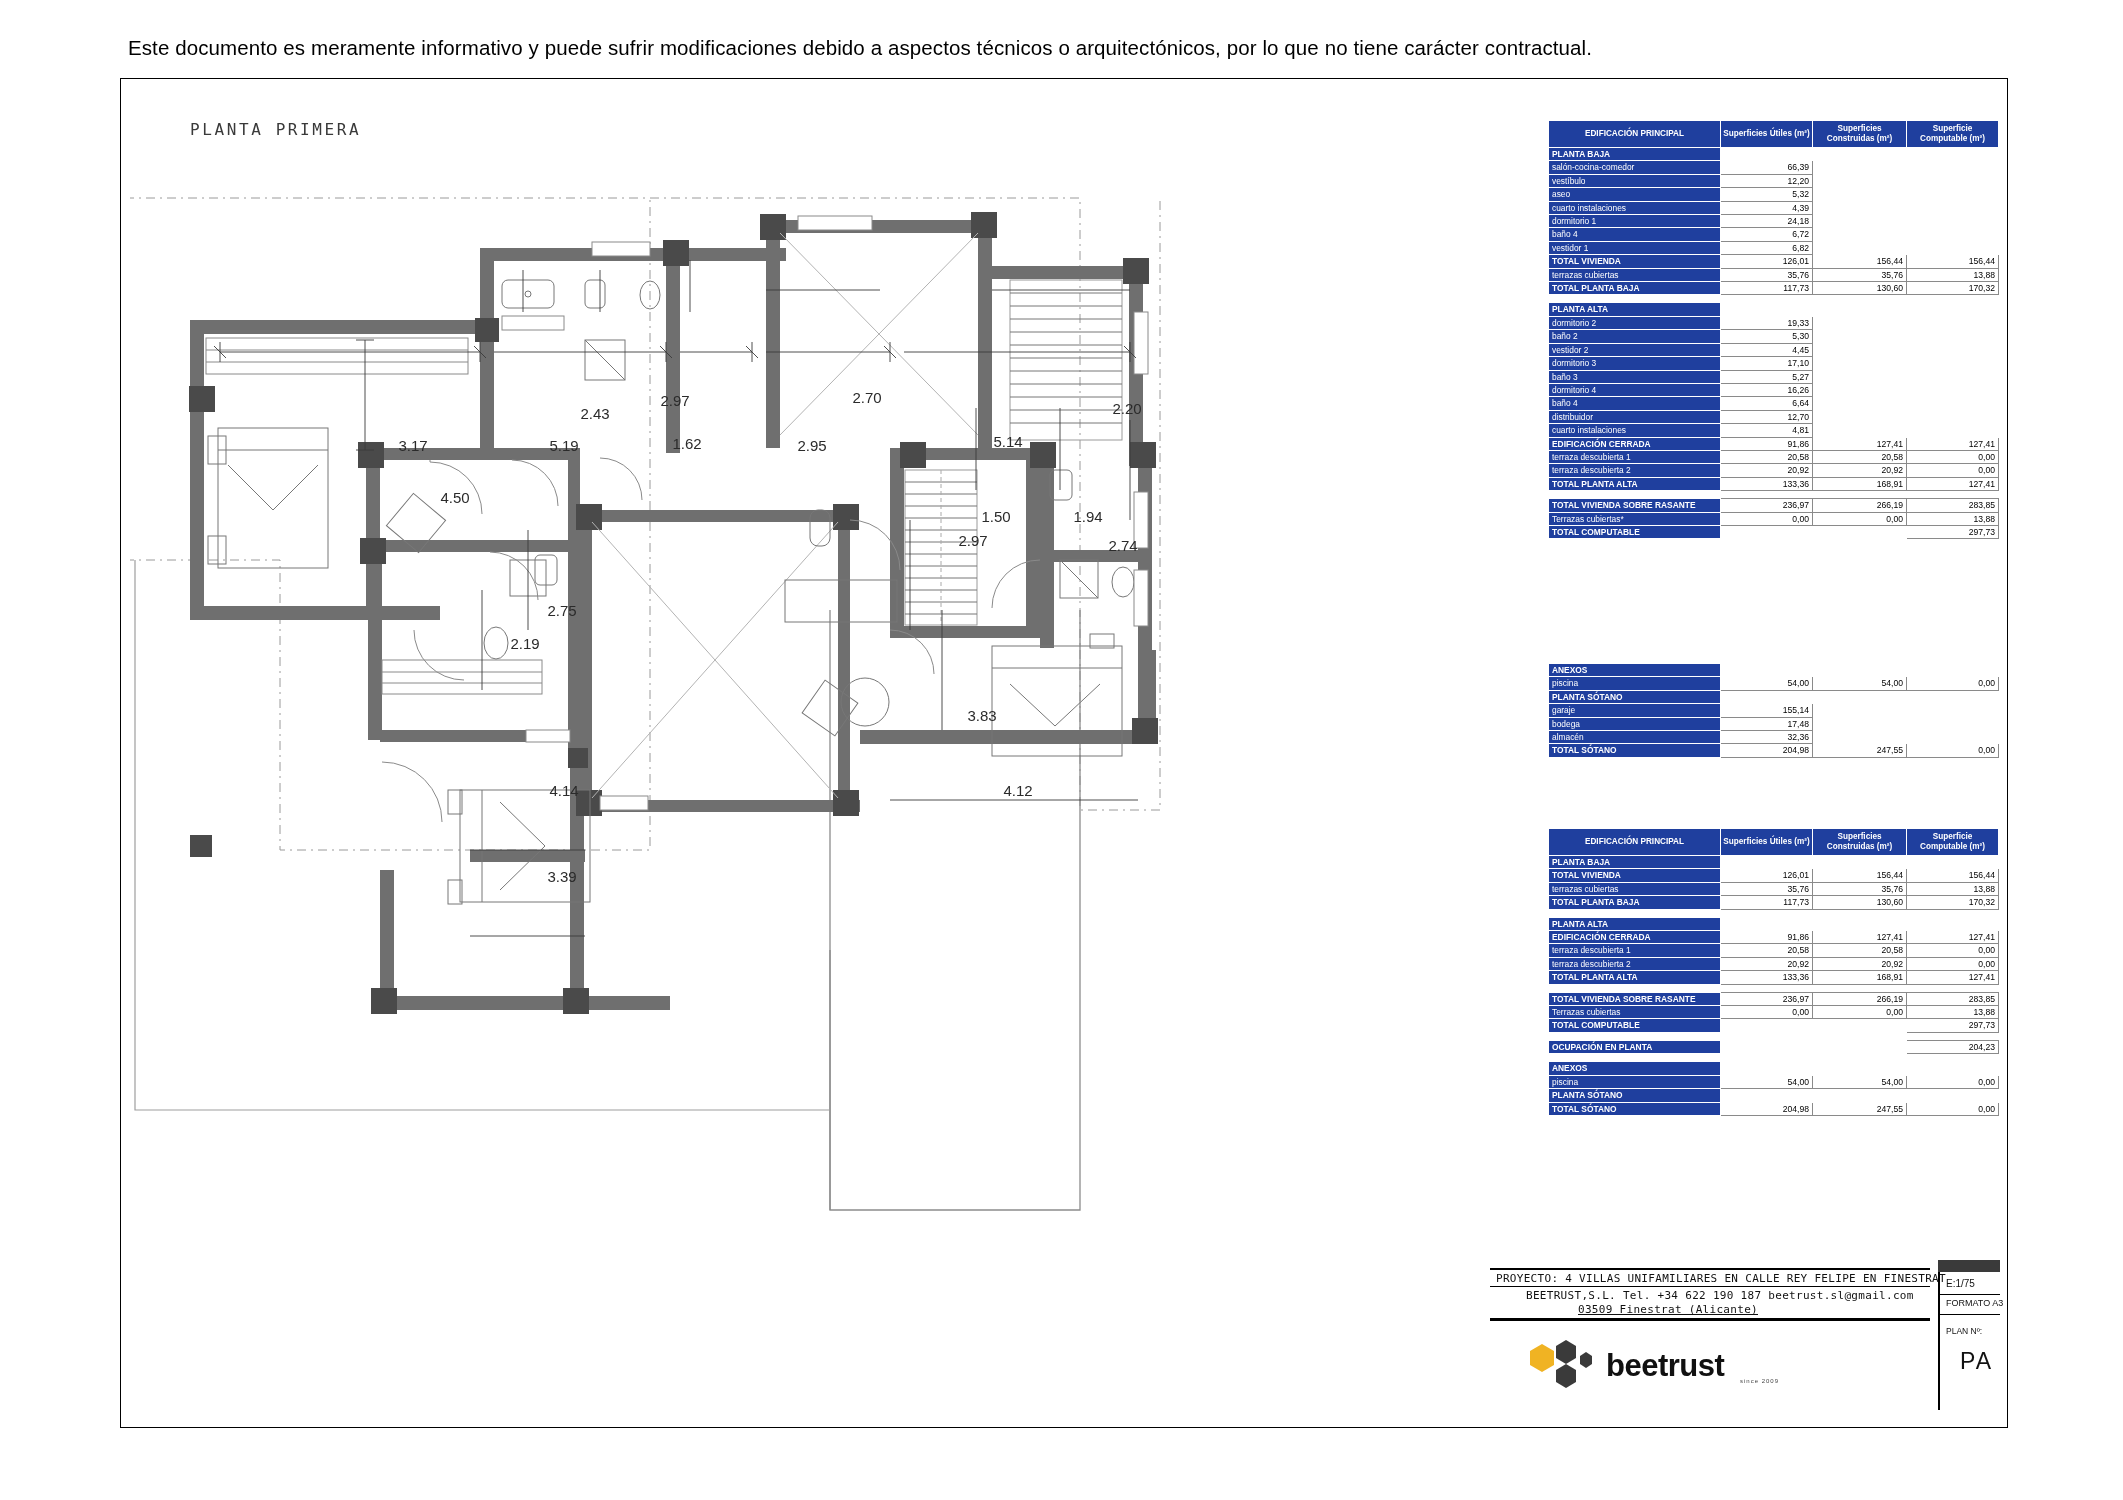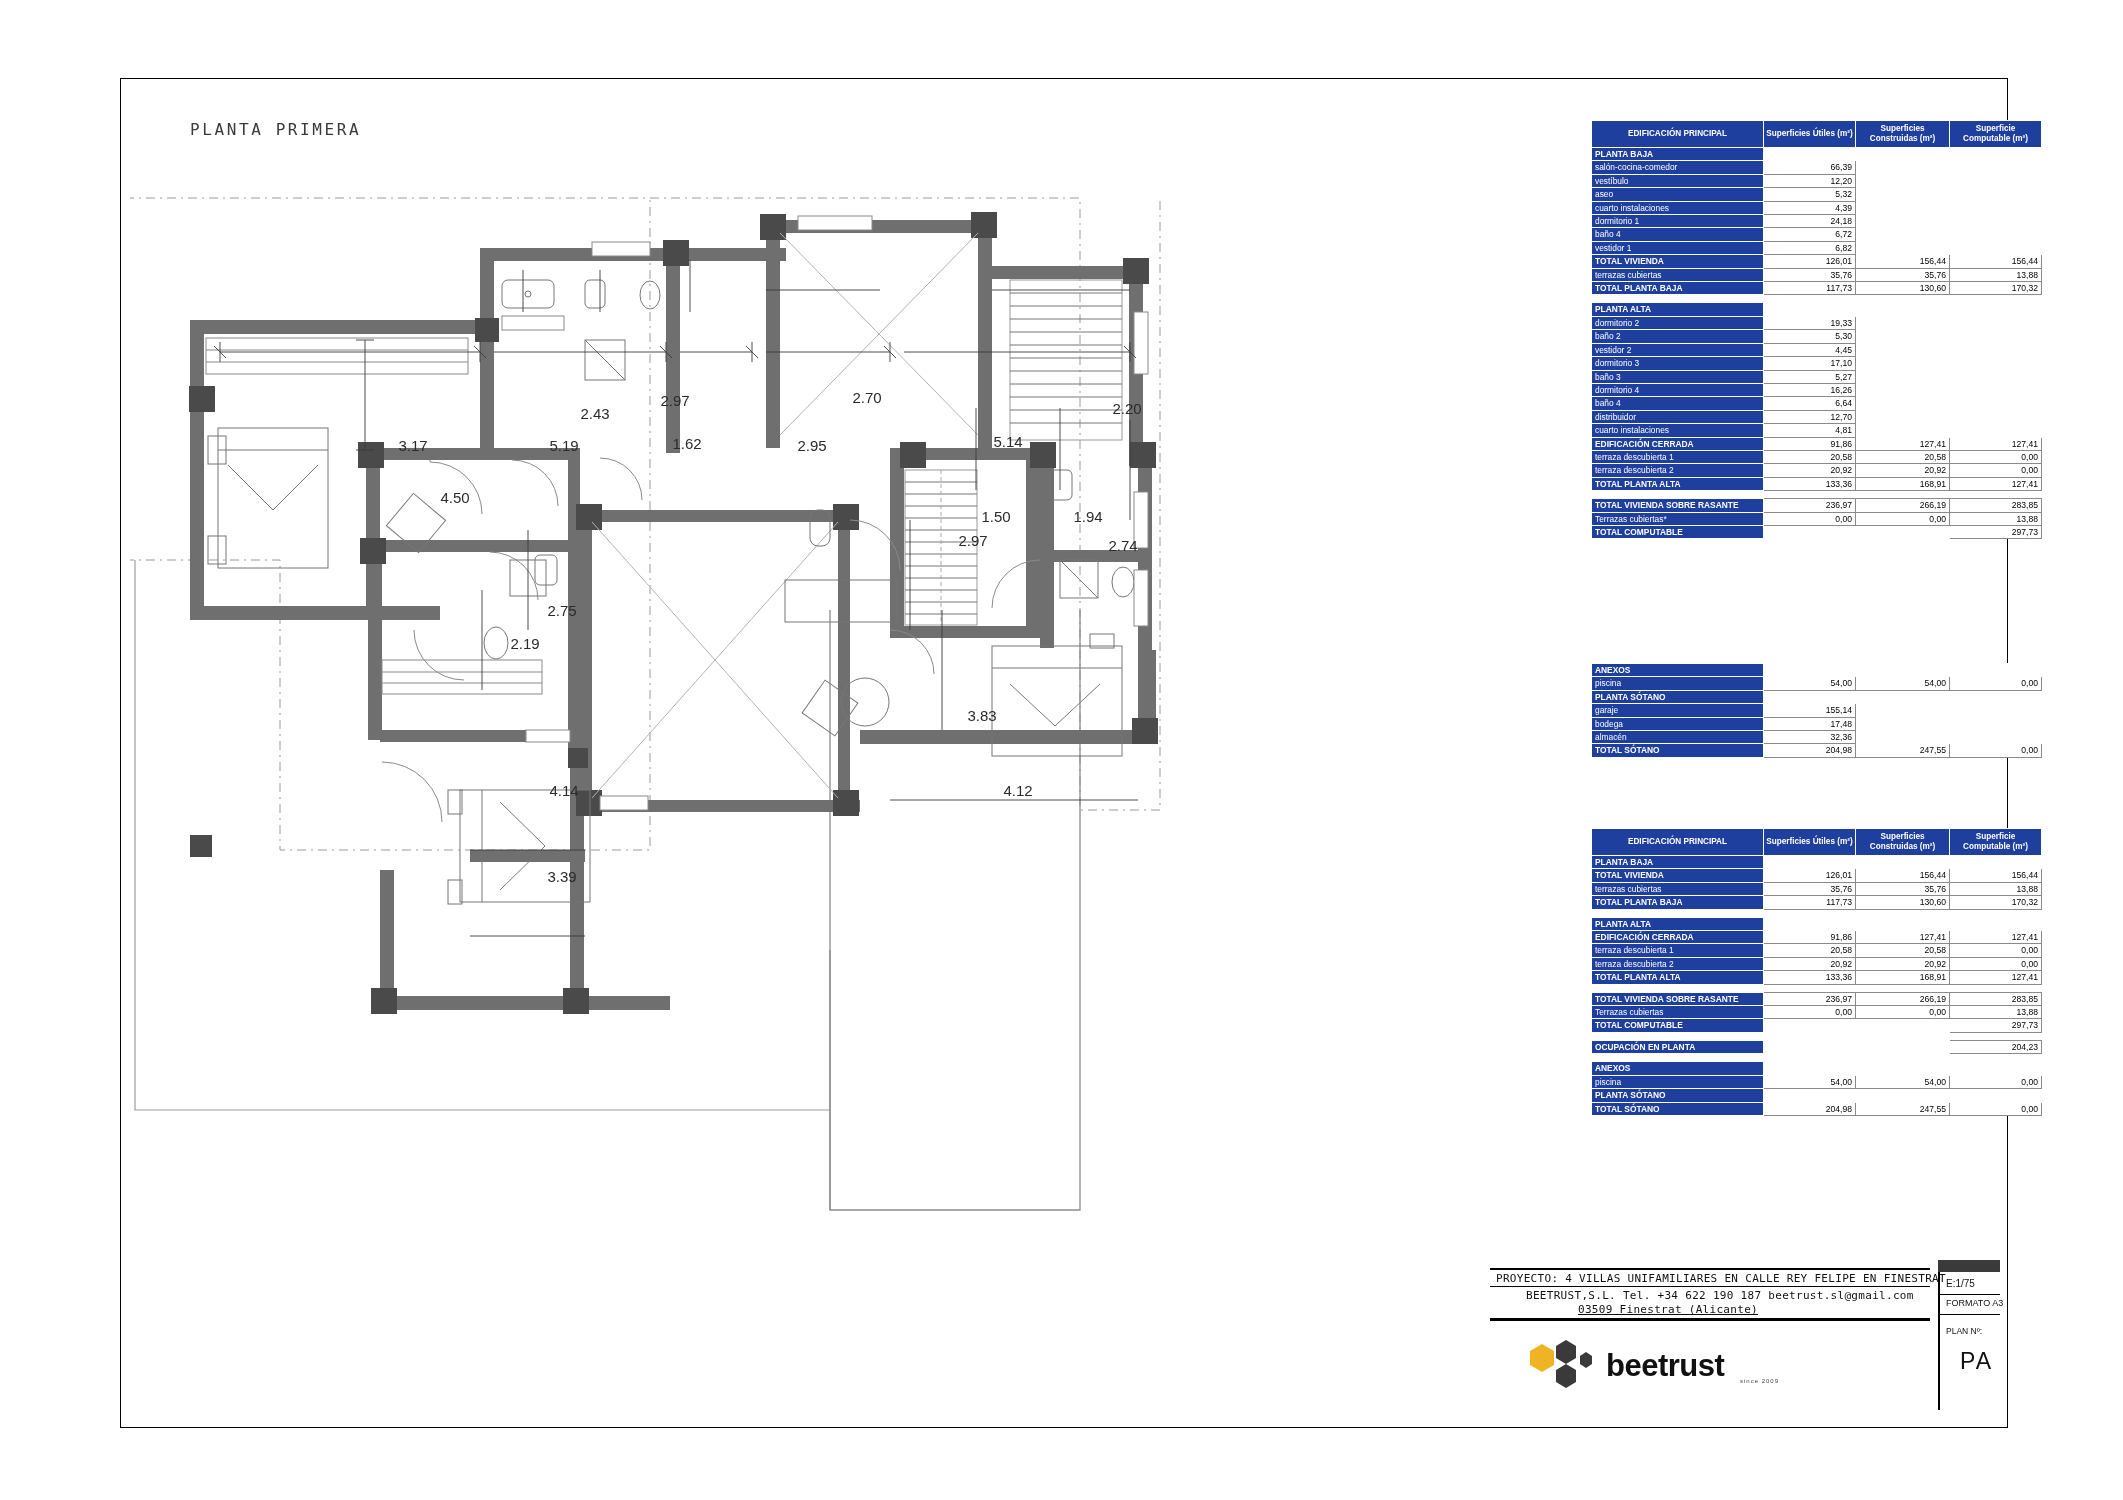--- a/index.html
+++ b/index.html
@@ -103,21 +103,21 @@
     background: #1f3f9e;
     color: #fff;
     text-align: center;
     font-weight: bold;
     font-size: 8.2px;
     height: 24px;
     line-height: 10.5px;
     white-space: normal;
     padding: 1px 2px;
   }
-  .tbl-wrap { position: absolute; margin-left: 43px; }
+  .tbl-wrap { position: absolute; }
 
   
   .titleblock {
     position: absolute;
     left: 1490px;
     top: 1260px;
     width: 510px;
     height: 150px;
   }
   .tb-line {
@@ -160,20 +160,21 @@
     font-size: 6px;
     color: #444;
     letter-spacing: 1px;
   }
 </style>
 </head>
 <body>
 
 <div id="page">
 
+  <div class="disclaimer">Este documento es meramente informativo y puede sufrir modificaciones debido a aspectos técnicos o arquitectónicos, por lo que no tiene carácter contractual.</div>
 
   <div class="sheet-border"></div>
 
   <div class="plan-title">PLANTA  PRIMERA</div>
 
   <div id="drawing">
     <svg width="1360" height="1320" viewBox="0 0 1360 1320" xmlns="http://www.w3.org/2000/svg">
       <defs>
         <pattern id="hatch" width="6" height="6" patternTransform="rotate(45)" patternUnits="userSpaceOnUse">
           <line x1="0" y1="0" x2="0" y2="6" stroke="#9a9a9a" stroke-width="1"></line>

